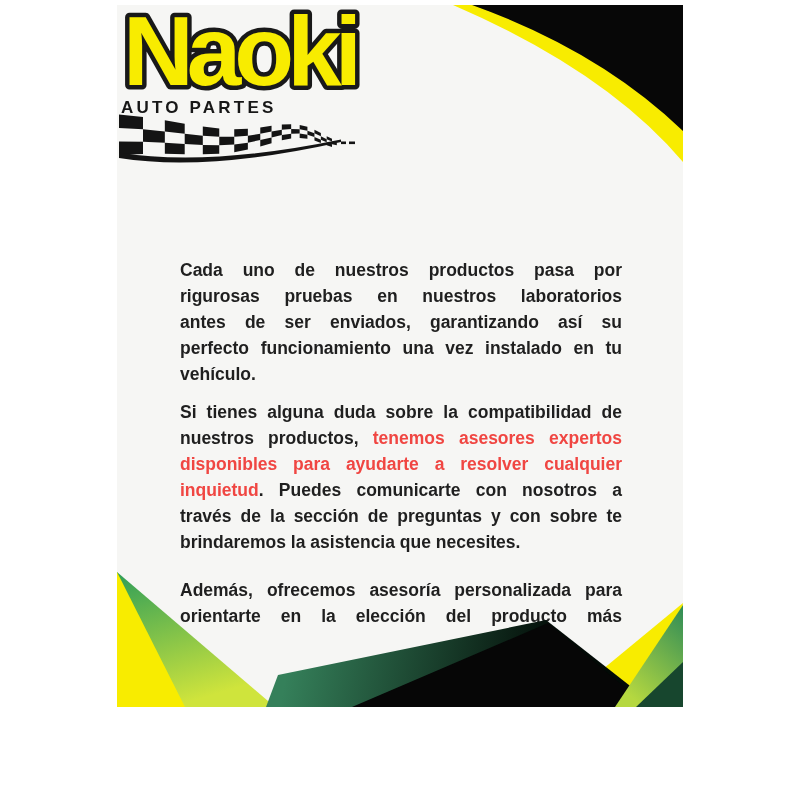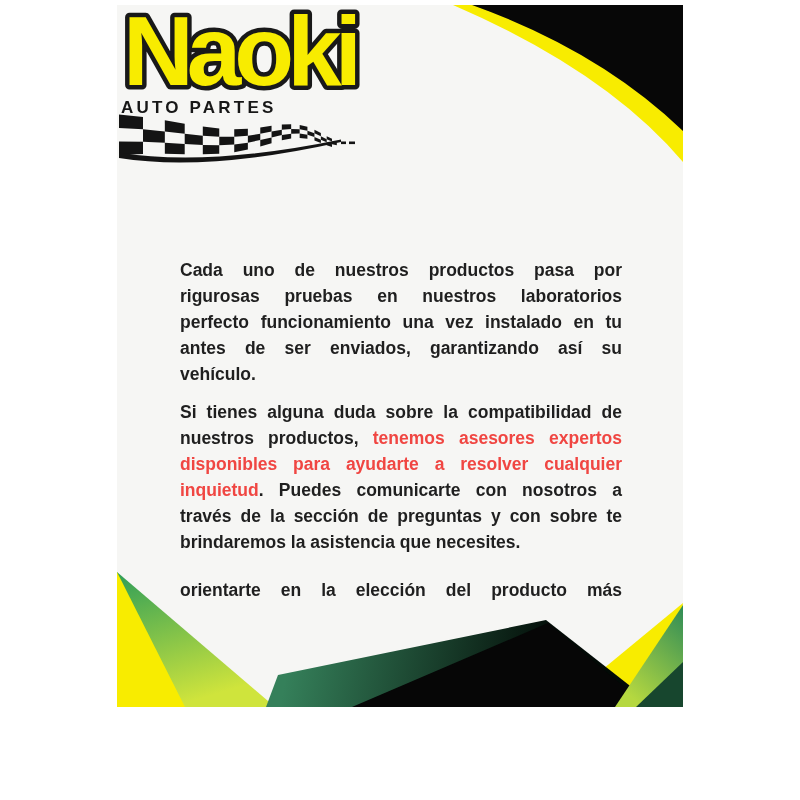--- a/index.html
+++ b/index.html
@@ -75,33 +75,34 @@
         </g>
       <path d="M2,44 Q90,58 224,28 L224,25.5 Q90,53 2,38.5 Z" fill="#141414"></path>
     </svg>
 
 
 
     <div class="paras" id="paragraphs">
         <div class="para">
           <div class="line"><span>Cada uno de nuestros productos pasa por</span></div>
           <div class="line"><span>rigurosas pruebas en nuestros laboratorios</span></div>
+          <div class="line"><span>antes de ser enviados, garantizando así su</span></div>
           <div class="line"><span>perfecto funcionamiento una vez instalado en tu</span></div>
-          <div class="line"><span>antes de ser enviados, garantizando así su</span></div>
           <div class="line last"><span>vehículo.</span></div>
         </div>
         <div class="para">
           <div class="line"><span>Si tienes alguna duda sobre la compatibilidad de</span></div>
           <div class="line"><span>nuestros productos, </span><span class="accent">tenemos asesores expertos</span></div>
           <div class="line"><span class="accent">disponibles para ayudarte a resolver cualquier</span></div>
           <div class="line"><span class="accent">inquietud</span><span>. Puedes comunicarte con nosotros a</span></div>
           <div class="line"><span>través de la sección de preguntas y con sobre te</span></div>
           <div class="line last"><span>brindaremos la asistencia que necesites.</span></div>
         </div>
         <div class="para">
+          <div class="line"><span>Además, ofrecemos asesoría personalizada para</span></div>
           <div class="line"><span>orientarte en la elección del producto más</span></div>
         </div>
       </div>
 
     <svg class="bottom-svg" viewBox="0 0 566 140" aria-hidden="true">
       <defs>
         <linearGradient id="gradLeft" x1="0" y1="0" x2="0.35" y2="1">
           <stop offset="0" stop-color="#2f9e58"></stop>
           <stop offset="1" stop-color="#cfe43c"></stop>
         </linearGradient>

